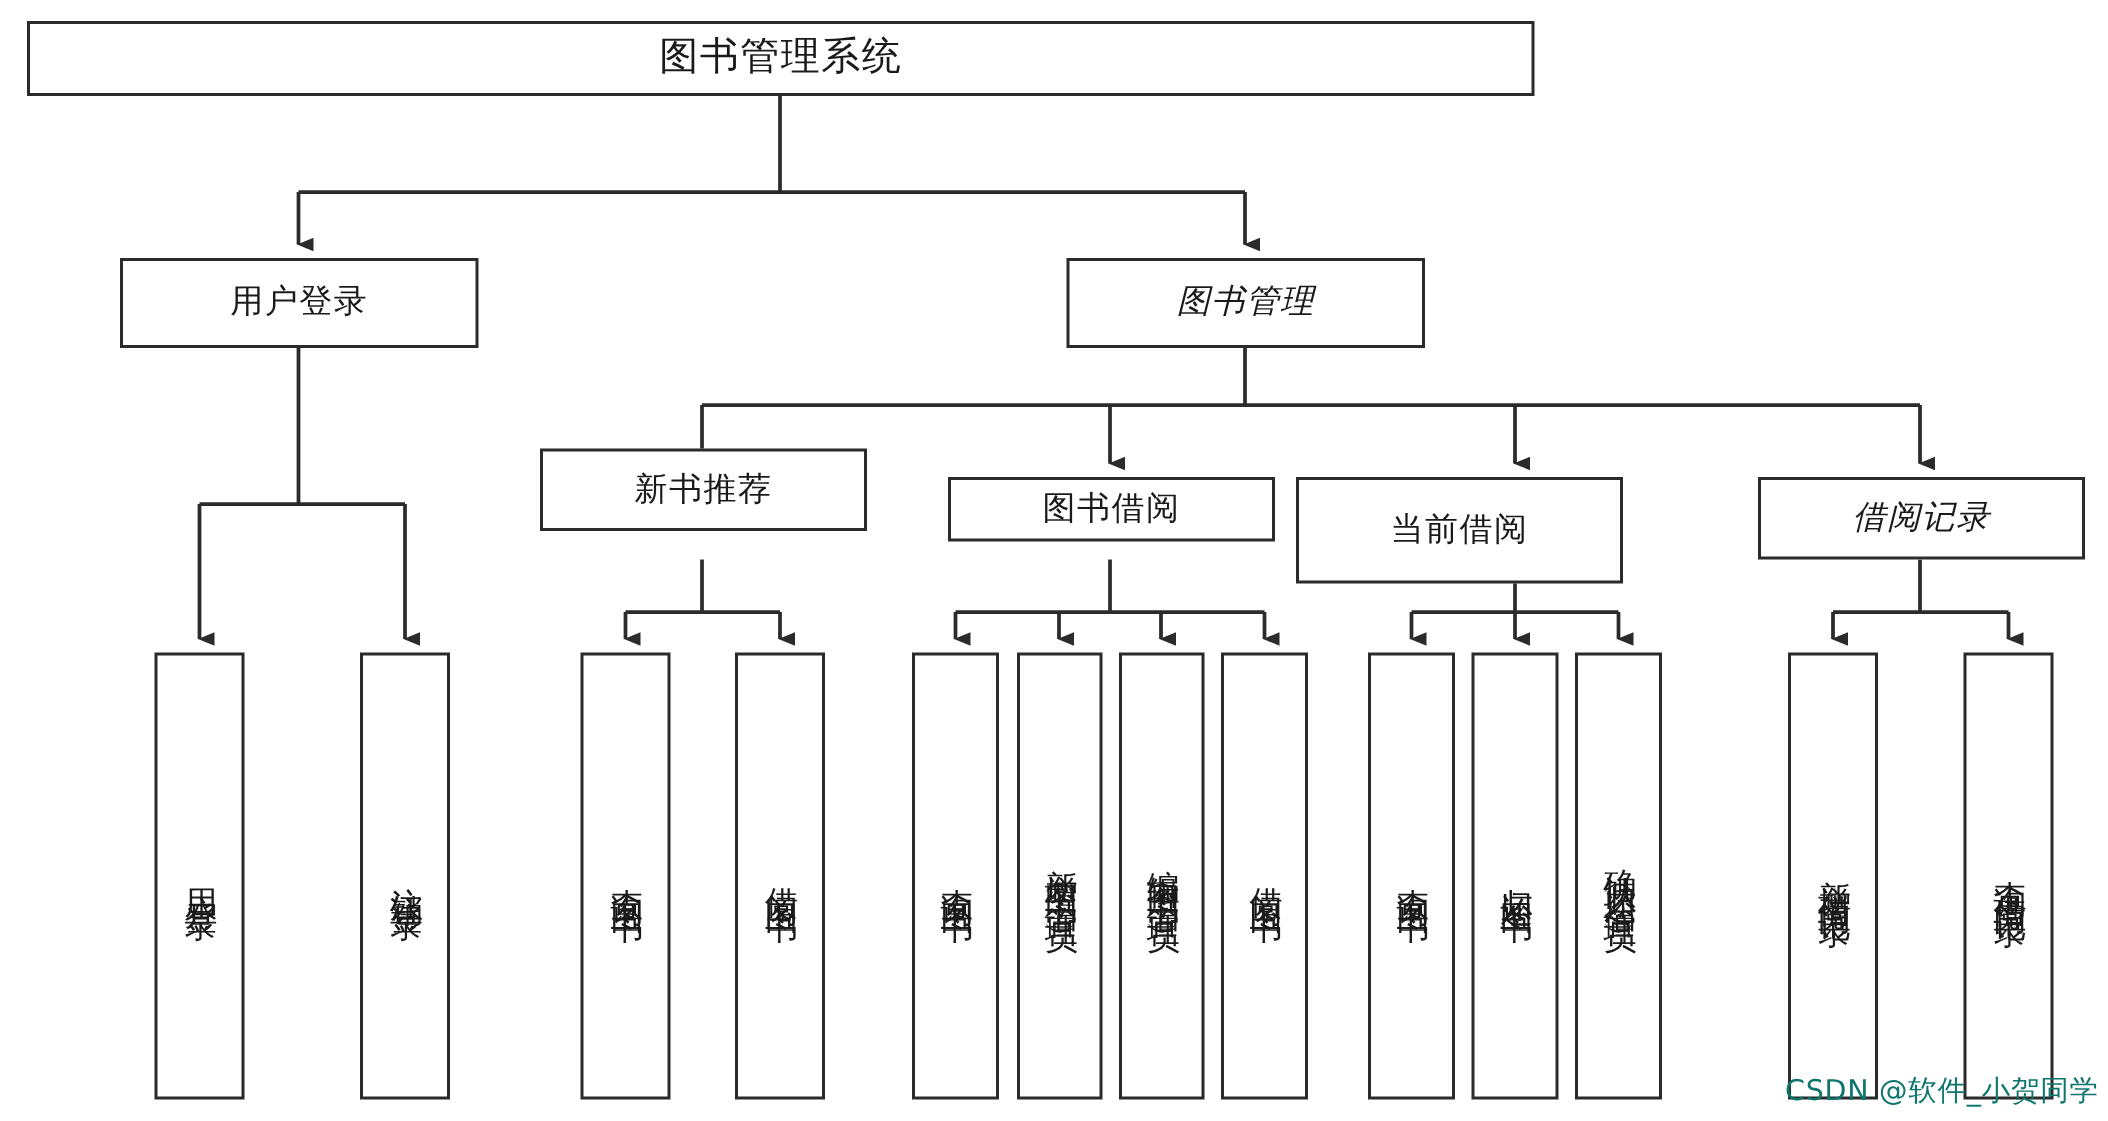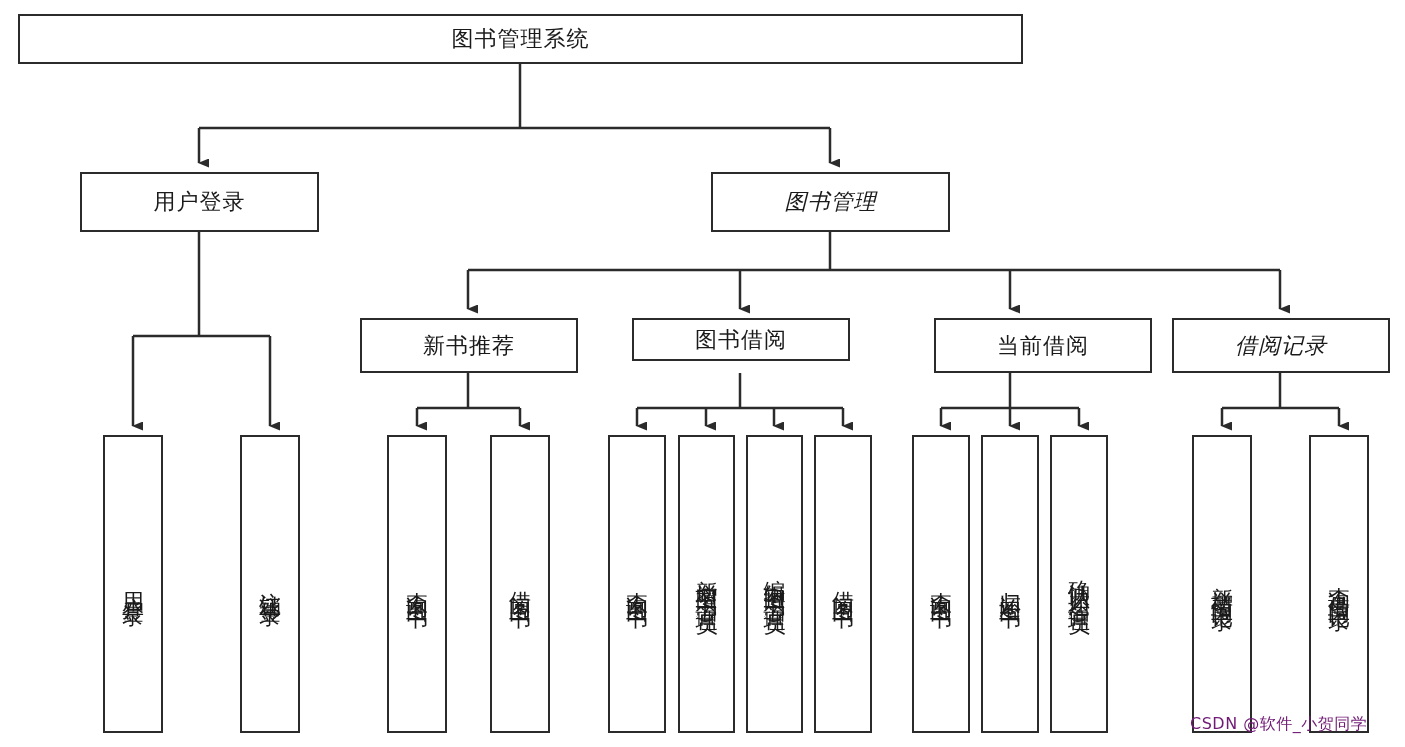--- a/index.html
+++ b/index.html
@@ -37,42 +37,42 @@
     justify-content: center;
     text-align: center;
     line-height: 1.05;
   }
   
   .node.h {
     font-size: 22px;
     letter-spacing: 1px;
   }
   .node.root {
-    font-size: 22px;
+    font-size: 26px;
   }
   
   .node.v {
     font-size: 22px;
     writing-mode: vertical-rl;
     text-orientation: upright;
     letter-spacing: 5px;
     line-height: 1;
     padding: 6px 0;
   }
   .node.v .lbl {
     writing-mode: vertical-rl;
     text-orientation: upright;
     white-space: nowrap;
   }
   .watermark {
     position: absolute;
     left: 1190px;
     top: 714px;
-    font-size: 16px;
-    color: #701a75;
+    font-size: 19px;
+    color: #0f766e;
     white-space: nowrap;
     letter-spacing: 0.5px;
     font-family: "DejaVu Sans", "Liberation Sans", sans-serif;
   }
 </style>
 </head>
 <body>
 
 <div id="canvas">
 
@@ -130,27 +130,27 @@
     <span class="lbl">图书管理系统</span>
   </div>
 
   <div class="node h" style="left:80px; top:172px; width:239px; height:60px;">
     <span class="lbl">用户登录</span>
   </div>
   <div class="node h" style="left:711px; top:172px; width:239px; height:60px;font-style:italic;">
     <span class="lbl">图书管理</span>
   </div>
 
-  <div class="node h" style="left:360px; top:318px; width:218px; height:55px;">
+  <div class="node h" style="left:360px; top:299px; width:218px; height:55px;">
     <span class="lbl">新书推荐</span>
   </div>
   <div class="node h" style="left:632px; top:318px; width:218px; height:43px;">
     <span class="lbl">图书借阅</span>
   </div>
-  <div class="node h" style="left:934px; top:318px; width:218px; height:55px;">
+  <div class="node h" style="left:864px; top:318px; width:218px; height:71px;">
     <span class="lbl">当前借阅</span>
   </div>
   <div class="node h" style="left:1172px; top:318px; width:218px; height:55px;font-style:italic;">
     <span class="lbl">借阅记录</span>
   </div>
 
   <div class="node v" style="left:103px; top:435px; width:60px; height:298px;">
     <span class="lbl">用户登录</span>
   </div>
   <div class="node v" style="left:240px; top:435px; width:60px; height:298px;">

